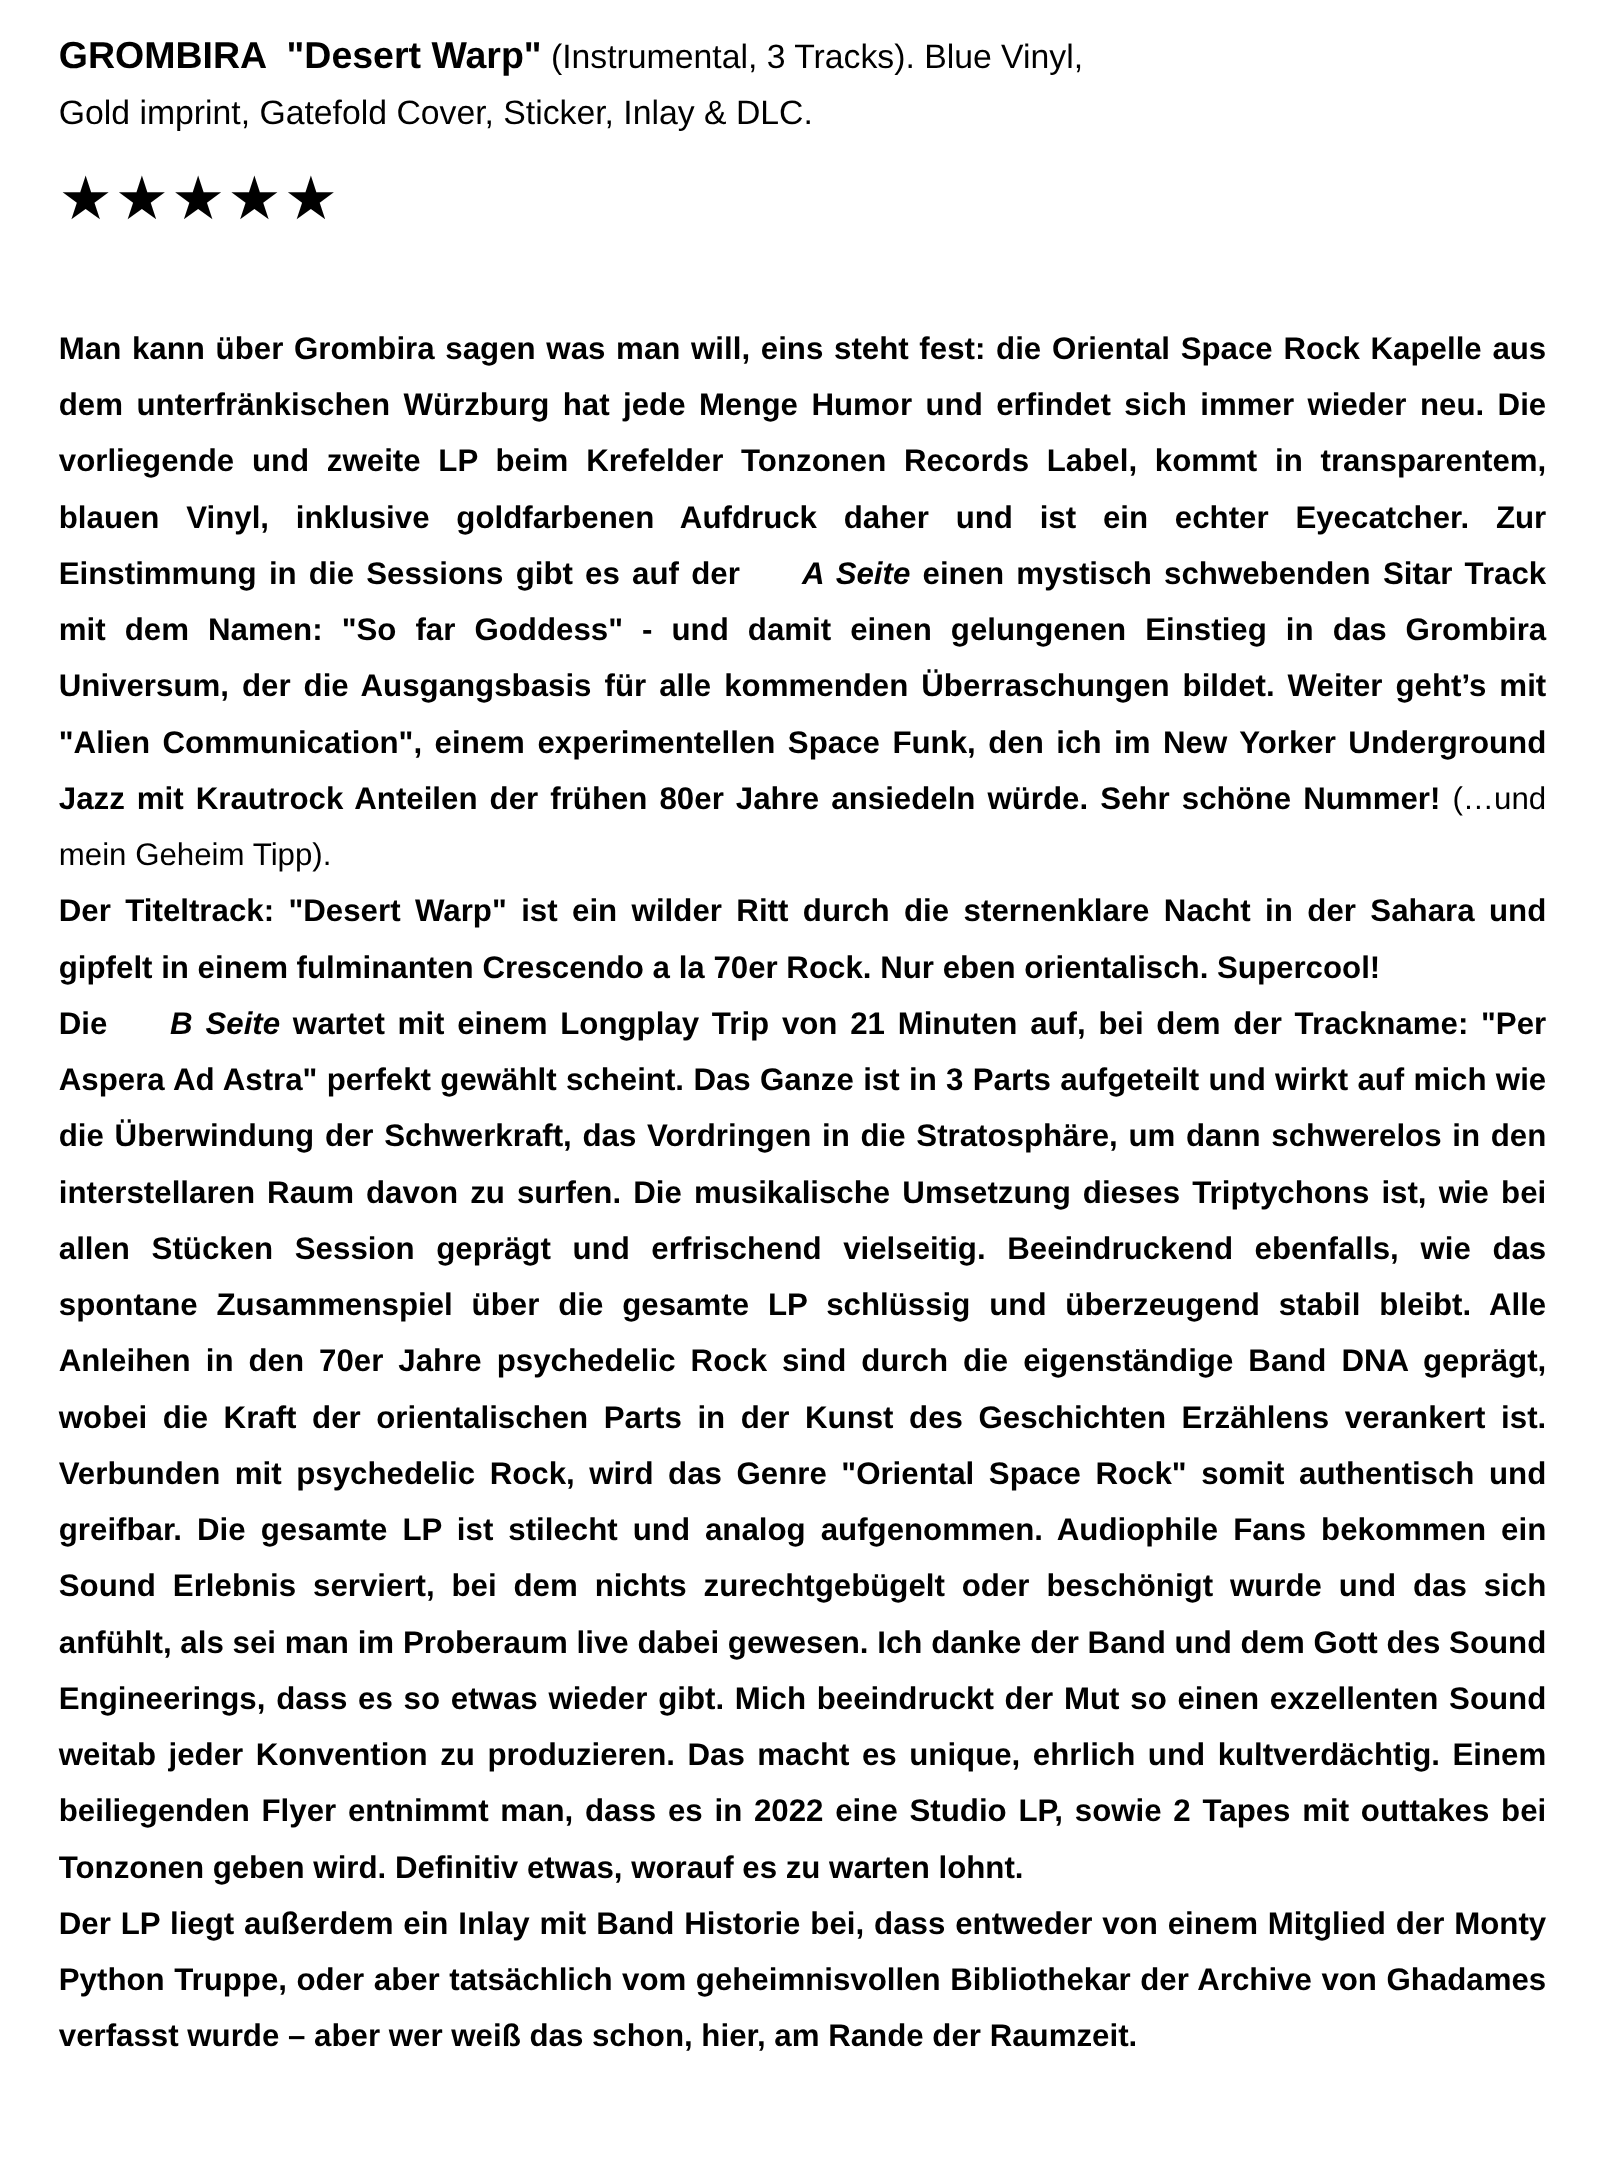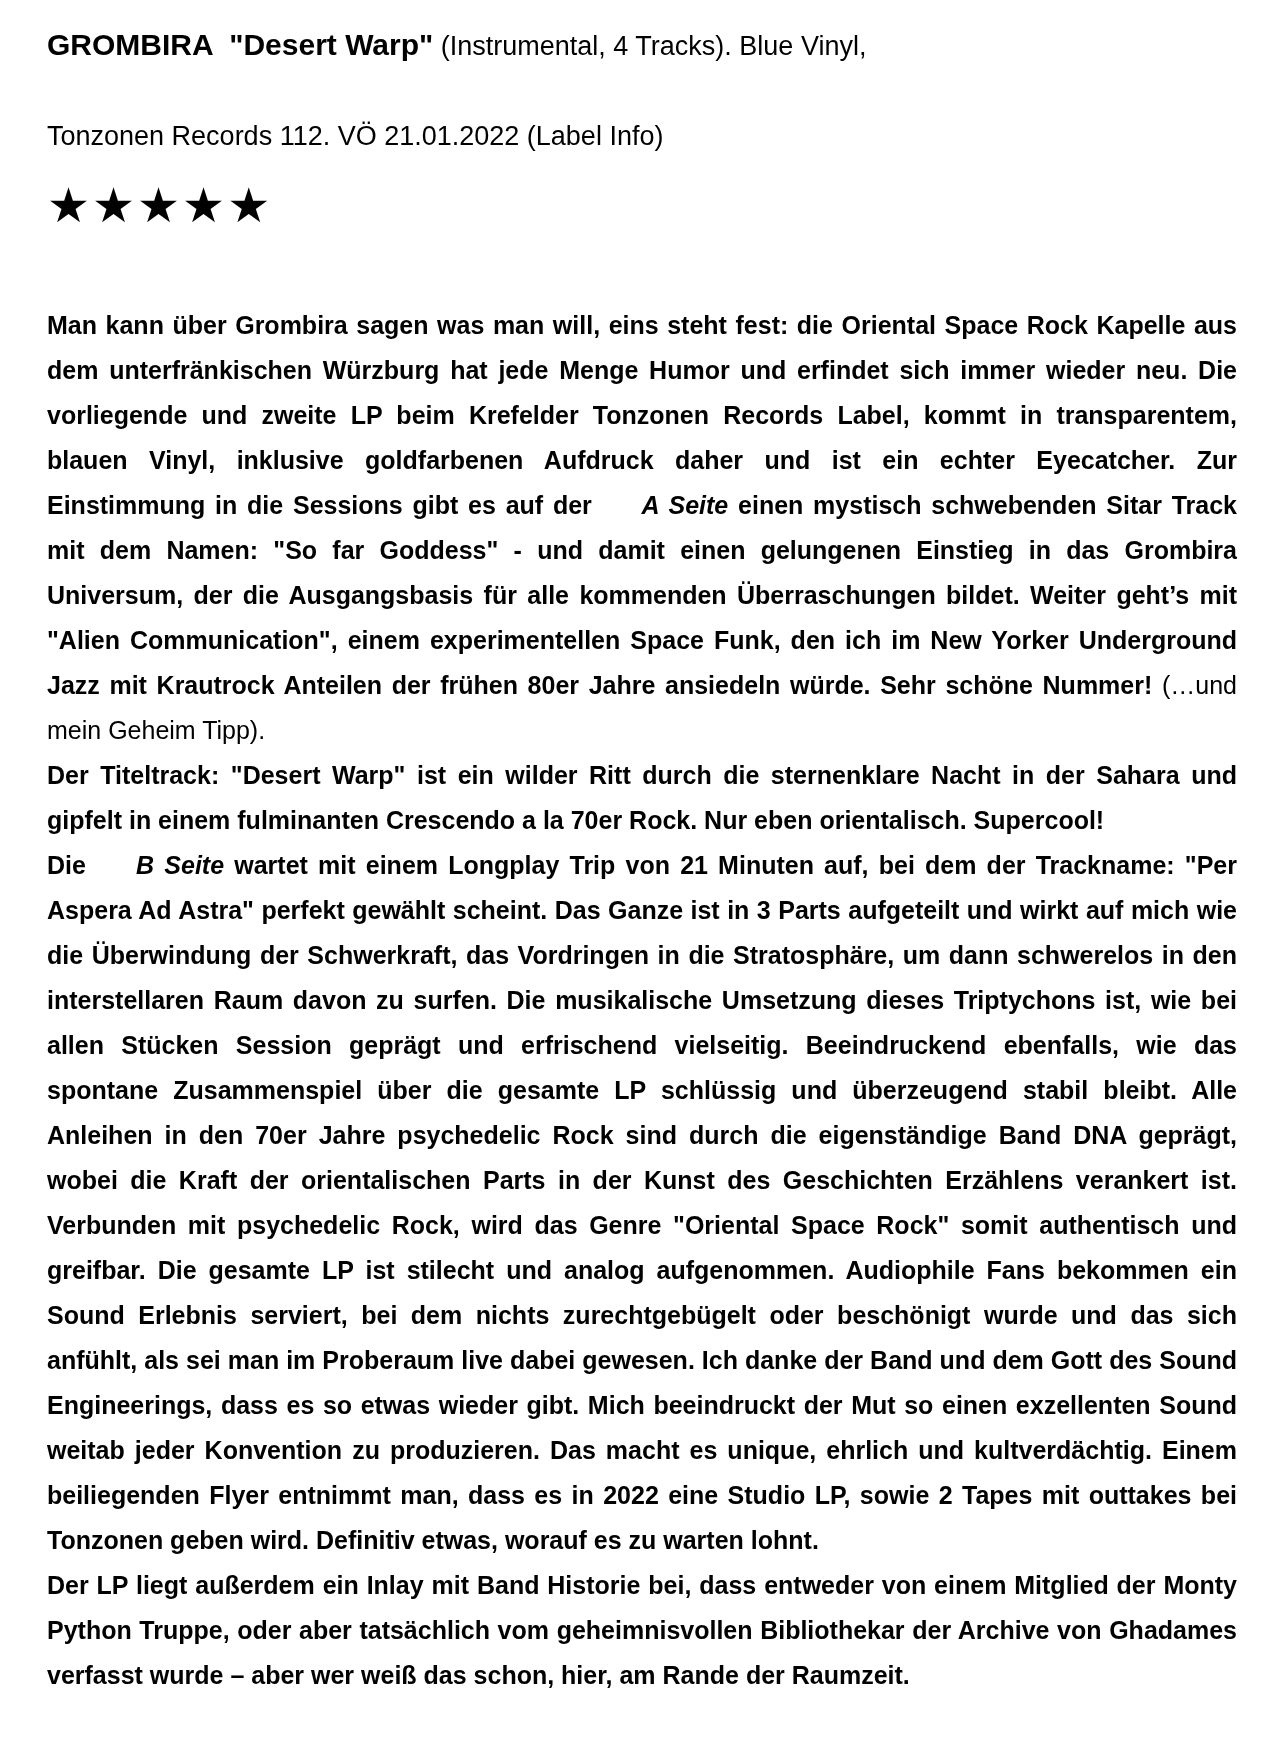--- a/index.html
+++ b/index.html
@@ -56,23 +56,22 @@
     font-size: 27px;
     line-height: 45px;
     font-weight: bold;
   }
 </style>
 </head>
 <body>
 
 <div class="page">
 
-  <p class="header"><span class="title-bold">GROMBIRA  "Desert Warp"</span><span> (Instrumental, 4 Tracks). Blue Vinyl,</span><br>
-    <br>
-    <span>Tonzonen Records 112. VÖ 21.01.2022 (Label Info)</span>
+  <p class="header"><span class="title-bold">GROMBIRA  "Desert Warp"</span><span> (Instrumental, 3 Tracks). Blue Vinyl,</span><br>
+    <span>Gold imprint, Gatefold Cover, Sticker, Inlay &amp; DLC.</span><br>
   </p>
 
   <div class="stars"><span class="star">★</span><span class="star">★</span><span class="star">★</span><span class="star">★</span><span class="star">★</span></div>
 
   <div class="review-body">
       <p class="para"><span class="run-normal">Man kann über Grombira sagen was man will, eins steht fest: die Oriental Space Rock Kapelle aus dem unterfränkischen Würzburg hat jede Menge Humor und erfindet sich immer wieder neu. Die vorliegende und zweite LP beim Krefelder Tonzonen Records Label, kommt in transparentem, blauen Vinyl, inklusive goldfarbenen Aufdruck daher und ist ein echter Eyecatcher. Zur Einstimmung in die Sessions gibt es auf der </span><span class="run-bold-italic">A Seite</span><span class="run-normal"> einen mystisch schwebenden Sitar Track mit dem Namen: "So far Goddess" - und damit einen gelungenen Einstieg in das Grombira Universum, der die Ausgangsbasis für alle kommenden Überraschungen bildet. Weiter geht’s mit "Alien Communication", einem experimentellen Space Funk, den ich im New Yorker Underground Jazz mit Krautrock Anteilen der frühen 80er Jahre ansiedeln würde. Sehr schöne Nummer! </span><span class="run-italic">(…und mein Geheim Tipp).</span></p>
       <p class="para"><span class="run-normal">Der Titeltrack: "Desert Warp" ist ein wilder Ritt durch die sternenklare Nacht in der Sahara und gipfelt in einem fulminanten Crescendo a la 70er Rock. Nur eben orientalisch. Supercool!</span></p>
       <p class="para"><span class="run-normal">Die </span><span class="run-bold-italic">B Seite</span><span class="run-normal"> wartet mit einem Longplay Trip von 21 Minuten auf, bei dem der Trackname: "Per Aspera Ad Astra" perfekt gewählt scheint. Das Ganze ist in 3 Parts aufgeteilt und wirkt auf mich wie die Überwindung der Schwerkraft, das Vordringen in die Stratosphäre, um dann schwerelos in den interstellaren Raum davon zu surfen. Die musikalische Umsetzung dieses Triptychons ist, wie bei allen Stücken Session geprägt und erfrischend vielseitig. Beeindruckend ebenfalls, wie das spontane Zusammenspiel über die gesamte LP schlüssig und überzeugend stabil bleibt. Alle Anleihen in den 70er Jahre psychedelic Rock sind durch die eigenständige Band DNA geprägt, wobei die Kraft der orientalischen Parts in der Kunst des Geschichten Erzählens verankert ist. Verbunden mit psychedelic Rock, wird das Genre "Oriental Space Rock" somit authentisch und greifbar. Die gesamte LP ist stilecht und analog aufgenommen. Audiophile Fans bekommen ein Sound Erlebnis serviert, bei dem nichts zurechtgebügelt oder beschönigt wurde und das sich anfühlt, als sei man im Proberaum live dabei gewesen. Ich danke der Band und dem Gott des Sound Engineerings, dass es so etwas wieder gibt. Mich beeindruckt der Mut so einen exzellenten Sound weitab jeder Konvention zu produzieren. Das macht es unique, ehrlich und kultverdächtig.  Einem beiliegenden Flyer entnimmt man, dass es in 2022 eine Studio LP, sowie 2 Tapes mit outtakes bei Tonzonen geben wird. Definitiv etwas, worauf es zu warten lohnt.</span></p>
       <p class="para"><span class="run-normal">Der LP liegt außerdem ein Inlay mit Band Historie bei, dass entweder von einem Mitglied der Monty Python Truppe, oder aber tatsächlich vom geheimnisvollen Bibliothekar der Archive von Ghadames verfasst wurde – aber wer weiß das schon, hier, am Rande der Raumzeit.</span></p>
     </div>

